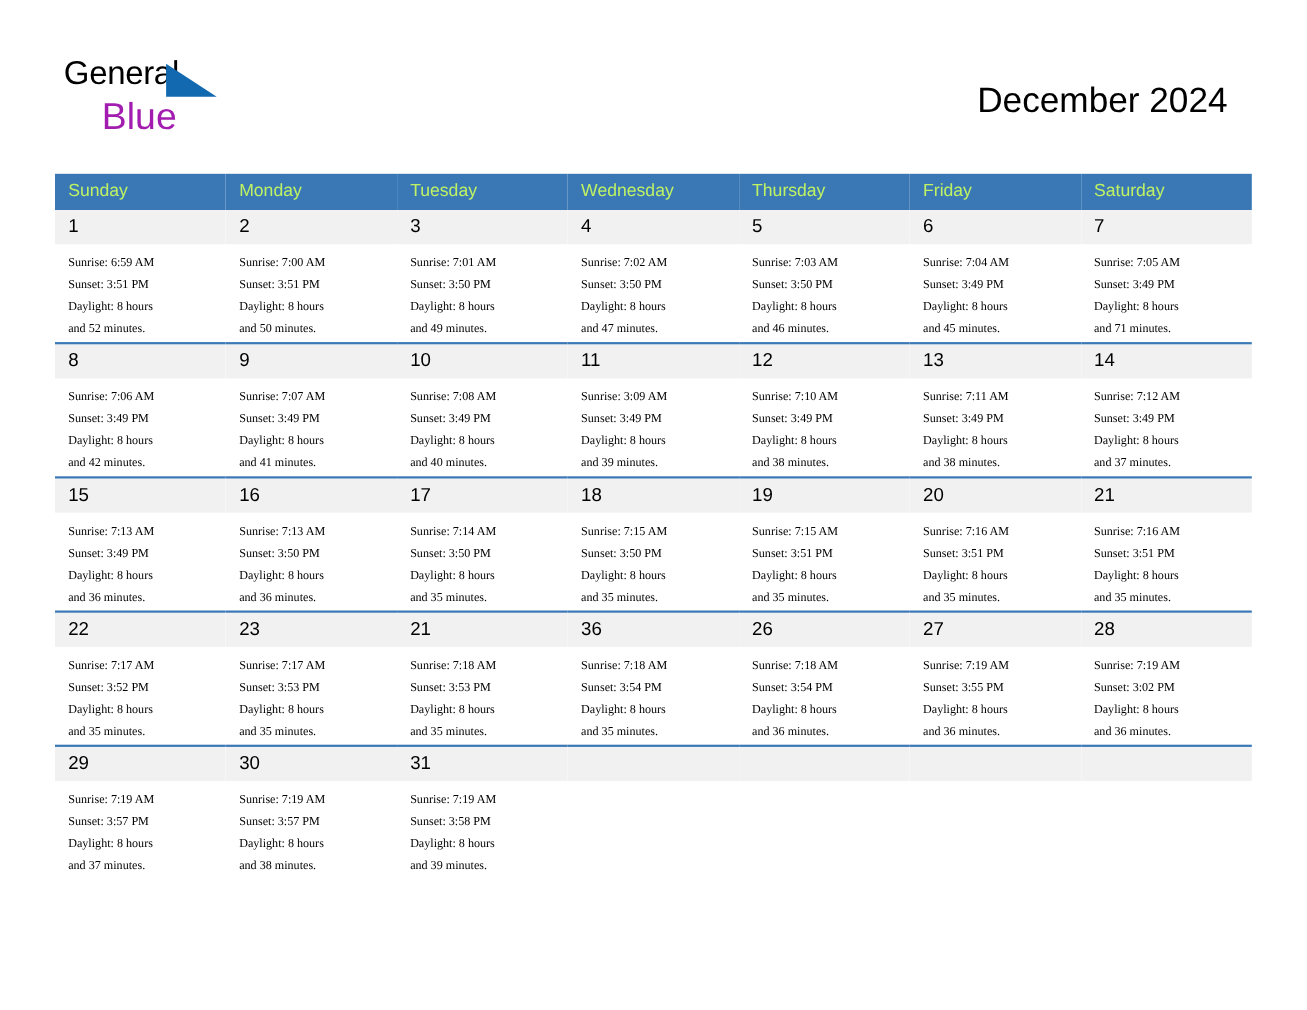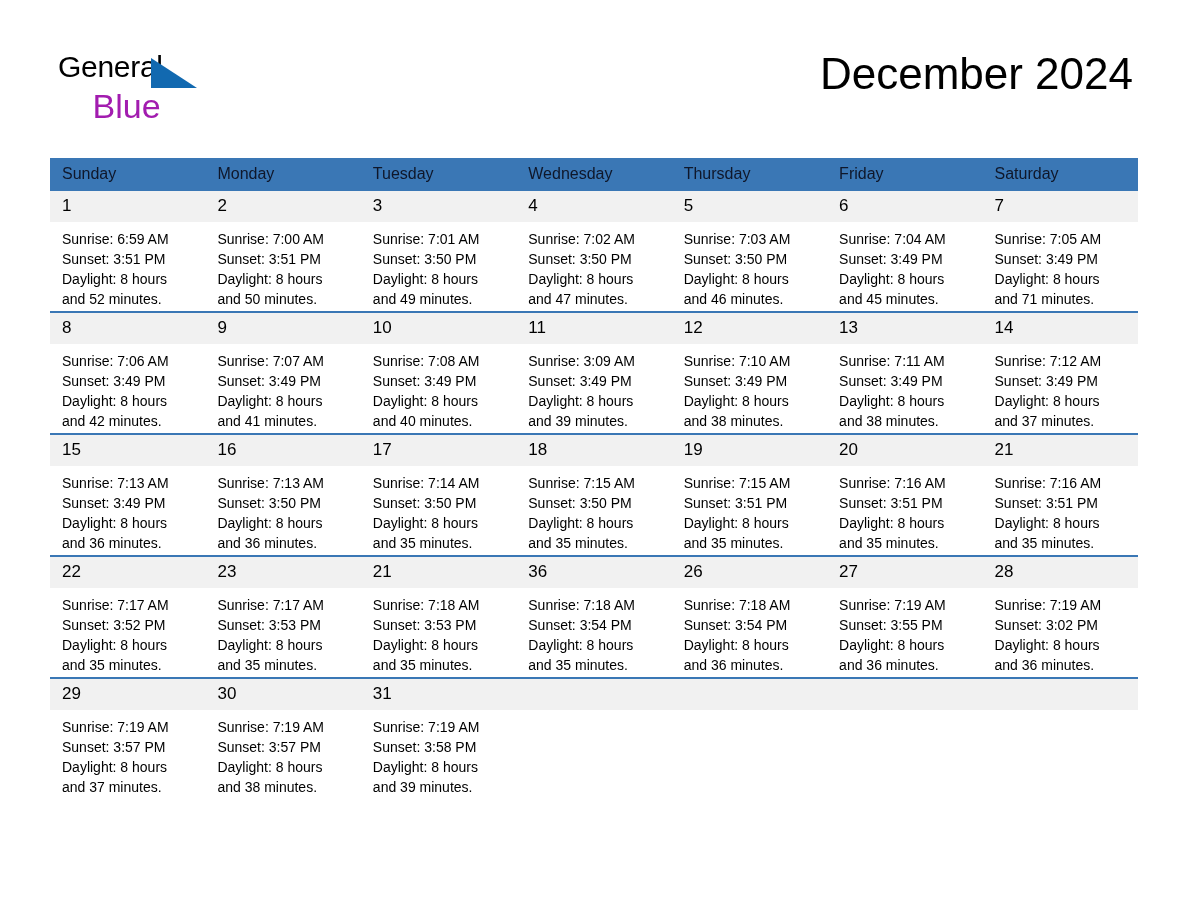--- a/index.html
+++ b/index.html
@@ -59,25 +59,25 @@
     color: #a21caf;
     text-align: right;
     height: 36px;
     padding-right: 2px;
     margin-top: 1px;
   }
   .title {
     position: absolute;
     right: 55px;
     top: 48px;
-    font-size: 44px;
+    font-size: 32px;
     line-height: 52px;
     font-weight: normal;
     color: #000000;
-    margin: 0;
+    margin: 17px;
     white-space: nowrap;
   }
   .subtitle {
     position: absolute;
     right: 56px;
     top: 114px;
     font-size: 23px;
     line-height: 28px;
     font-weight: normal;
     color: #000000;
@@ -92,21 +92,21 @@
     top: 158px;
     width: 1088px;
   }
   table.cal {
     width: 1088px;
     border-collapse: collapse;
     table-layout: fixed;
   }
   table.cal th {
     background: #3a77b5;
-    color: #0f172a;
+    color: #bef264;
     font-size: 16px;
     font-weight: normal;
     text-align: left;
     padding: 7px 0 8px 12px;
     border: none;
     height: 18px;
   }
   td.daycell {
     vertical-align: top;
     padding: 0;
@@ -124,23 +124,24 @@
     line-height: 20px;
     padding: 5px 0 6px 12px;
     color: #000000;
     min-height: 20px;
   }
   .daynum.empty {
     color: transparent;
   }
   .details {
     padding: 7px 8px 0 12px;
-    font-size: 14px;
+    font-size: 11px;
     line-height: 20px;
     color: #000000;
+    font-family: Liberation Serif, serif;
   }
   .details div {
     white-space: nowrap;
   }
 </style>
 </head>
 <body>
 
 <div class="page">
 

